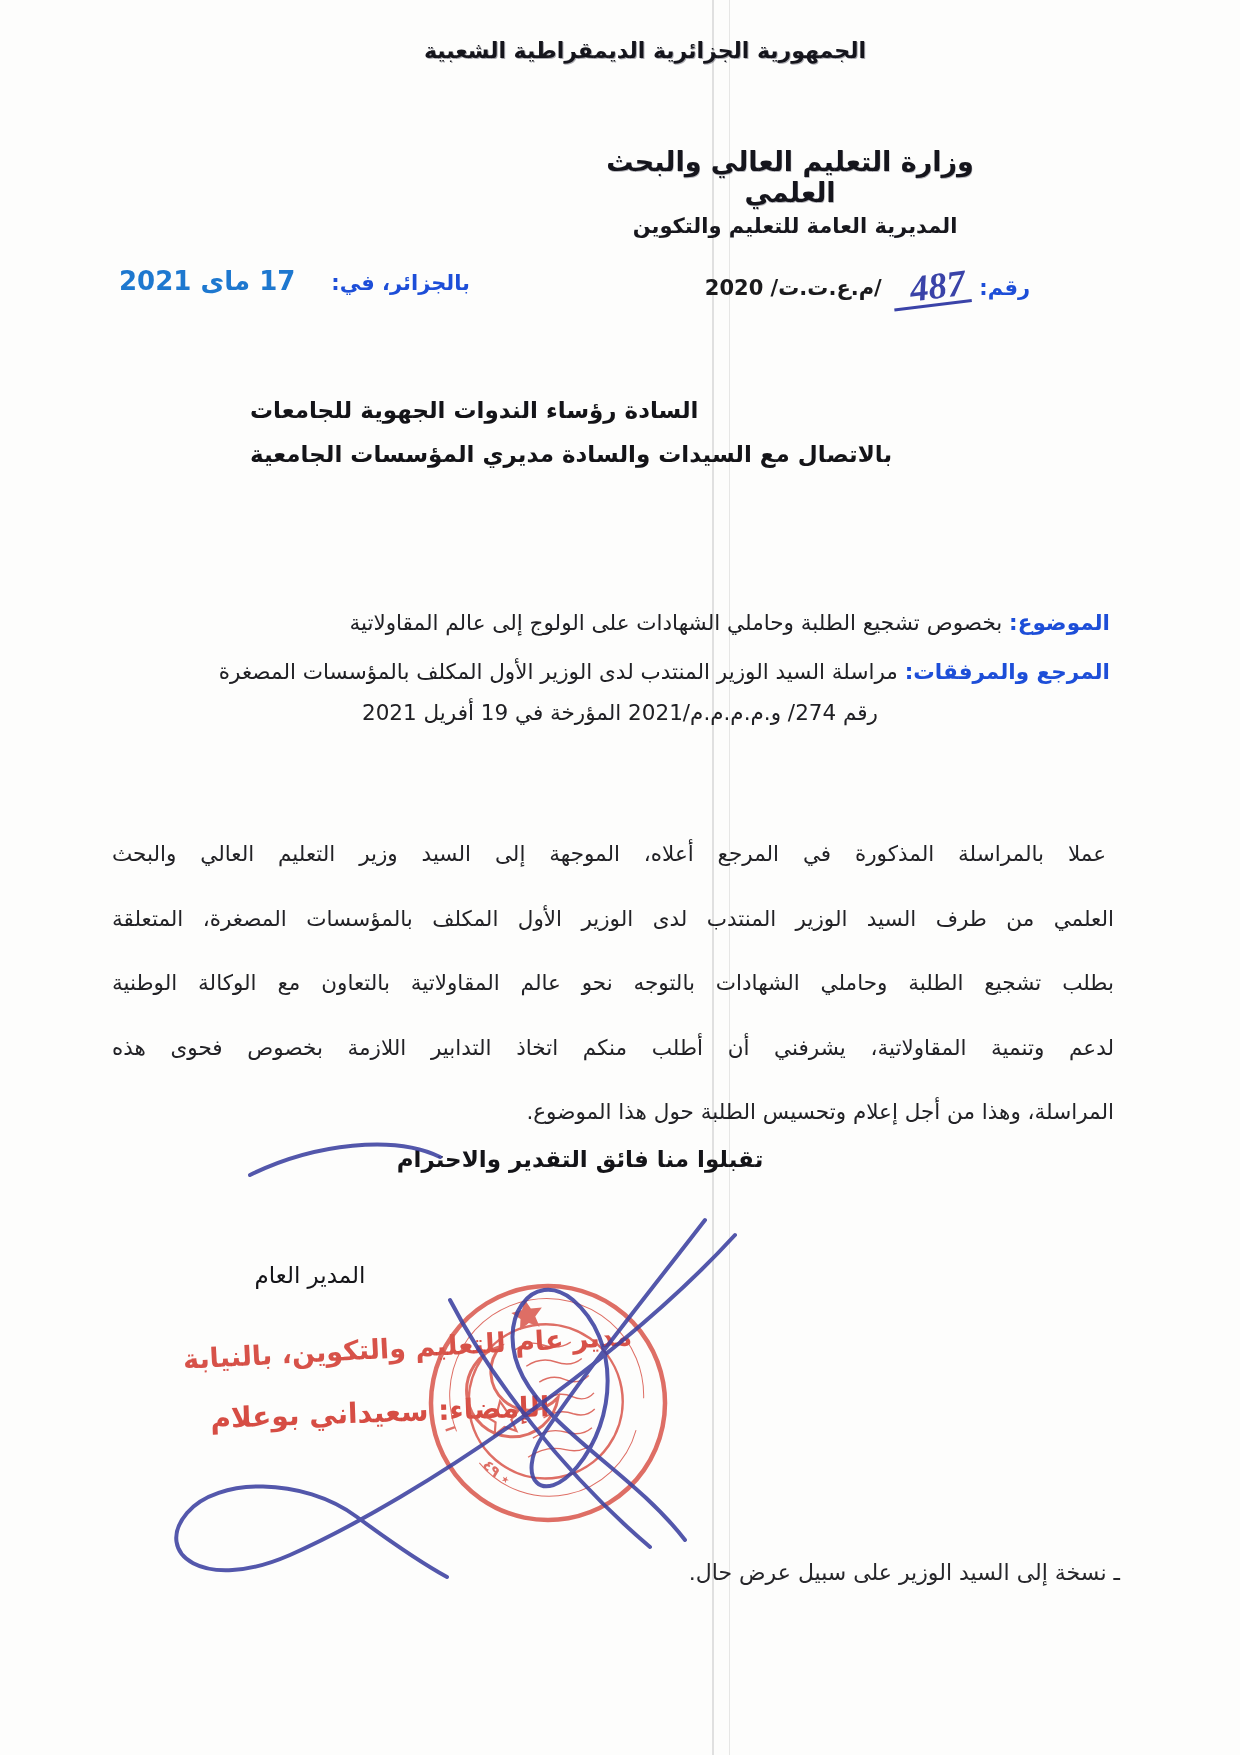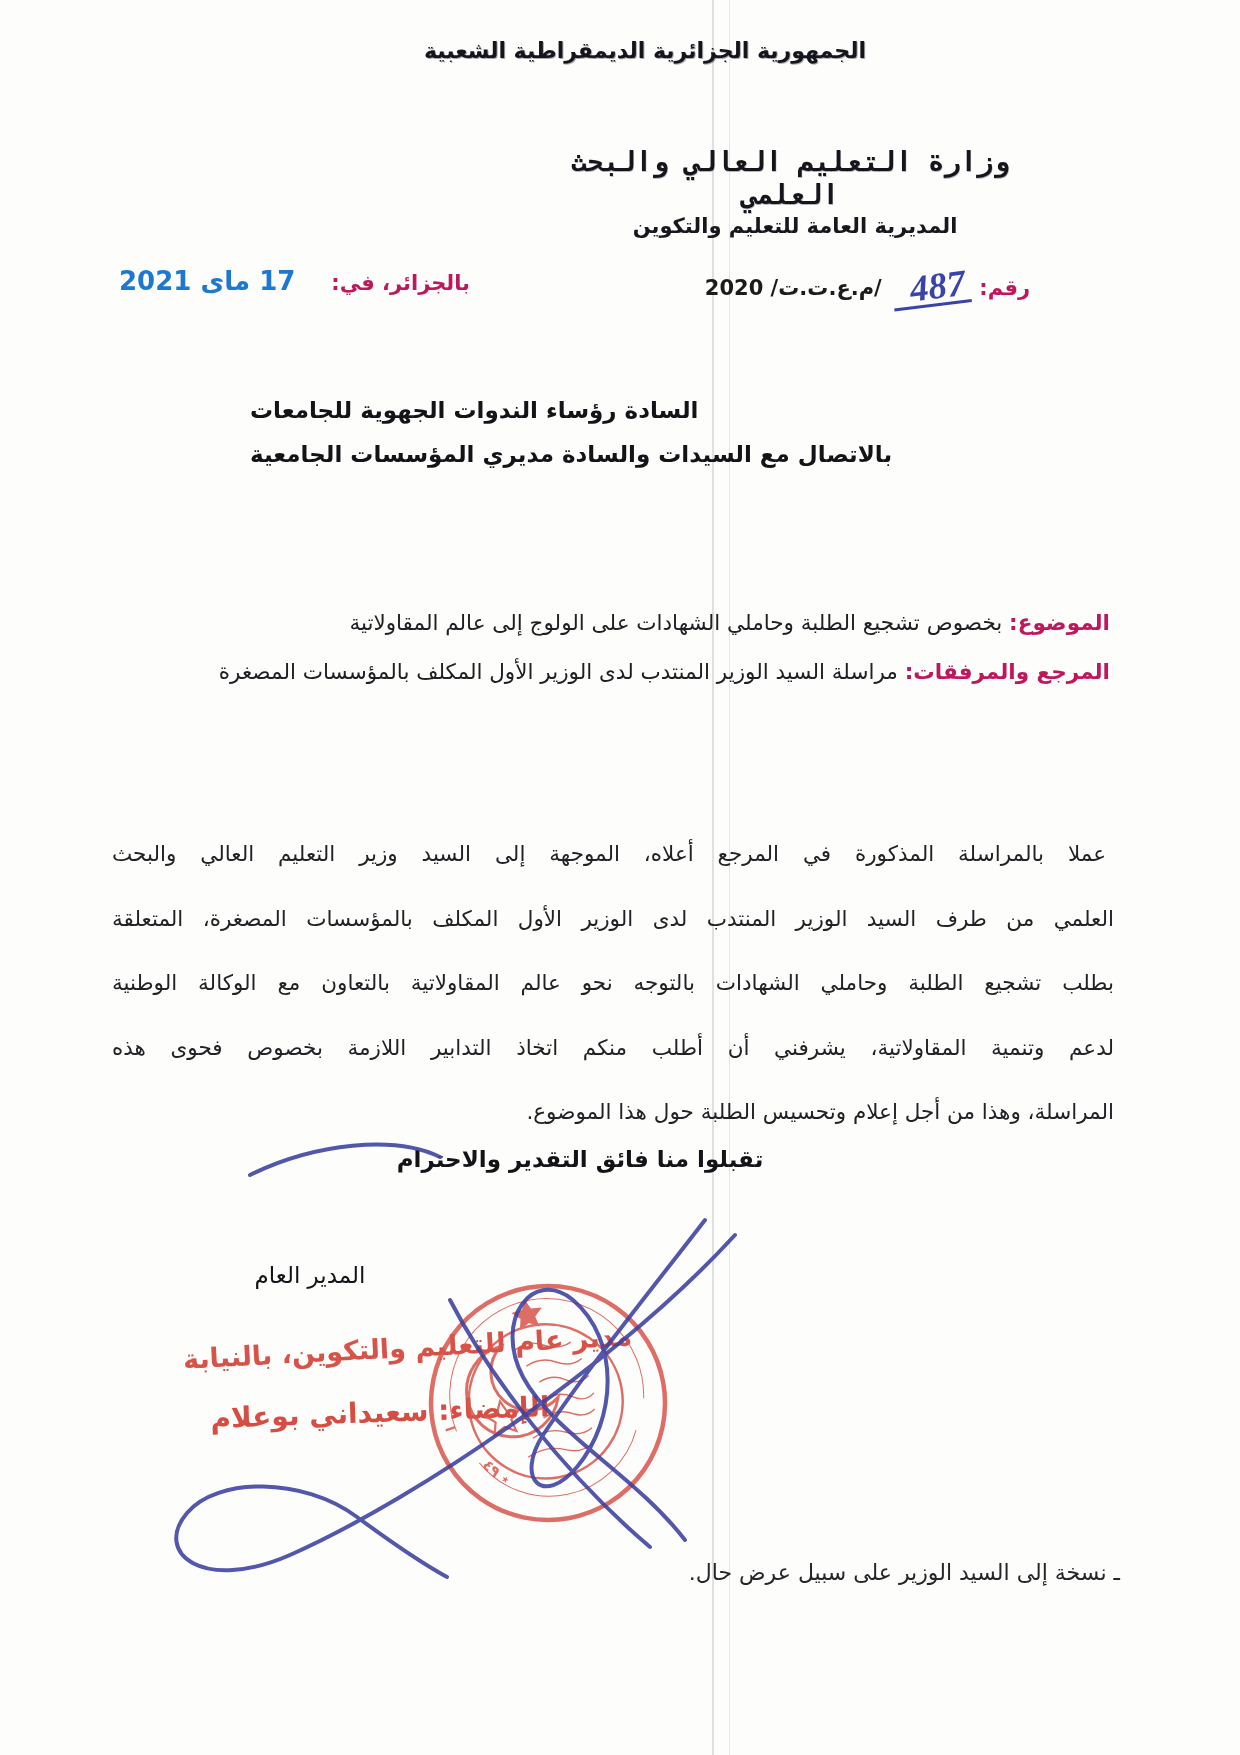--- a/index.html
+++ b/index.html
@@ -21,21 +21,20 @@
   .republic-title{
     position:absolute;top:38px;left:250px;width:790px;
     text-align:center;font-size:22px;font-weight:bold;
     letter-spacing:.5px;color:#15151c;
     text-shadow:1px 1px 0 rgba(20,20,40,.35);
   }
   .ministry-line{
     position:absolute;top:146px;left:565px;width:450px;
     text-align:center;font-size:27px;font-weight:bold;color:#15151c;
     text-shadow:.5px .5px 0 rgba(20,20,40,.3);
-    font-family:Liberation Mono, monospace;
   }
   .directorate-line{
     position:absolute;top:214px;left:585px;width:420px;
     text-align:center;font-size:21px;font-weight:bold;color:#17171d;
   }
   .ref-row{
     position:absolute;top:258px;left:680px;width:350px;height:60px;
     display:flex;align-items:center;justify-content:flex-start;gap:10px;
     font-size:21px;font-weight:bold;
   }
@@ -58,21 +57,21 @@
   }
   .addressee{
     position:absolute;top:388px;left:250px;width:700px;
     text-align:left;font-size:23px;font-weight:bold;line-height:44px;
     color:#141418;
   }
   .subject-block{
     position:absolute;top:598px;left:130px;width:980px;
     font-size:21.5px;line-height:49px;text-align:right;color:#202024;
   }
-  .lbl{font-weight:bold;color:#be185d;}
+  .lbl{font-weight:bold;color:#1d4ed8;}
   .ref-line2{
     position:absolute;top:700px;left:140px;width:960px;
     text-align:center;font-size:21.5px;color:#202024;
   }
   .body-par{
     position:absolute;top:822px;left:112px;width:1002px;
     font-size:21.5px;line-height:64.5px;color:#222226;
     text-align:justify;
   }
   .body-line{text-align:justify;text-align-last:justify;}
@@ -141,20 +140,21 @@
     <div>
       <span class="lbl">الموضوع:</span>
       <span>بخصوص تشجيع الطلبة وحاملي الشهادات على الولوج إلى عالم المقاولاتية</span>
     </div>
     <div>
       <span class="lbl">المرجع والمرفقات:</span>
       <span>مراسلة السيد الوزير المنتدب لدى الوزير الأول المكلف بالمؤسسات المصغرة</span>
     </div>
   </div>
 
+  <div class="ref-line2">رقم 274/ و.م.م.م.م/2021 المؤرخة في 19 أفريل 2021</div>
 
   <div class="body-par">
     <div class="body-line first">عملا بالمراسلة المذكورة في المرجع أعلاه، الموجهة إلى السيد وزير التعليم العالي والبحث</div>
     <div class="body-line">العلمي من طرف السيد الوزير المنتدب لدى الوزير الأول المكلف بالمؤسسات المصغرة، المتعلقة</div>
     <div class="body-line">بطلب تشجيع الطلبة وحاملي الشهادات بالتوجه نحو عالم المقاولاتية بالتعاون مع الوكالة الوطنية</div>
     <div class="body-line">لدعم وتنمية المقاولاتية، يشرفني أن أطلب منكم اتخاذ التدابير اللازمة بخصوص فحوى هذه</div>
     <div class="body-line last">المراسلة، وهذا من أجل إعلام وتحسيس الطلبة حول هذا الموضوع.</div>
   </div>
 
   <div class="closing-line">تقبلوا منا فائق التقدير والاحترام</div>

